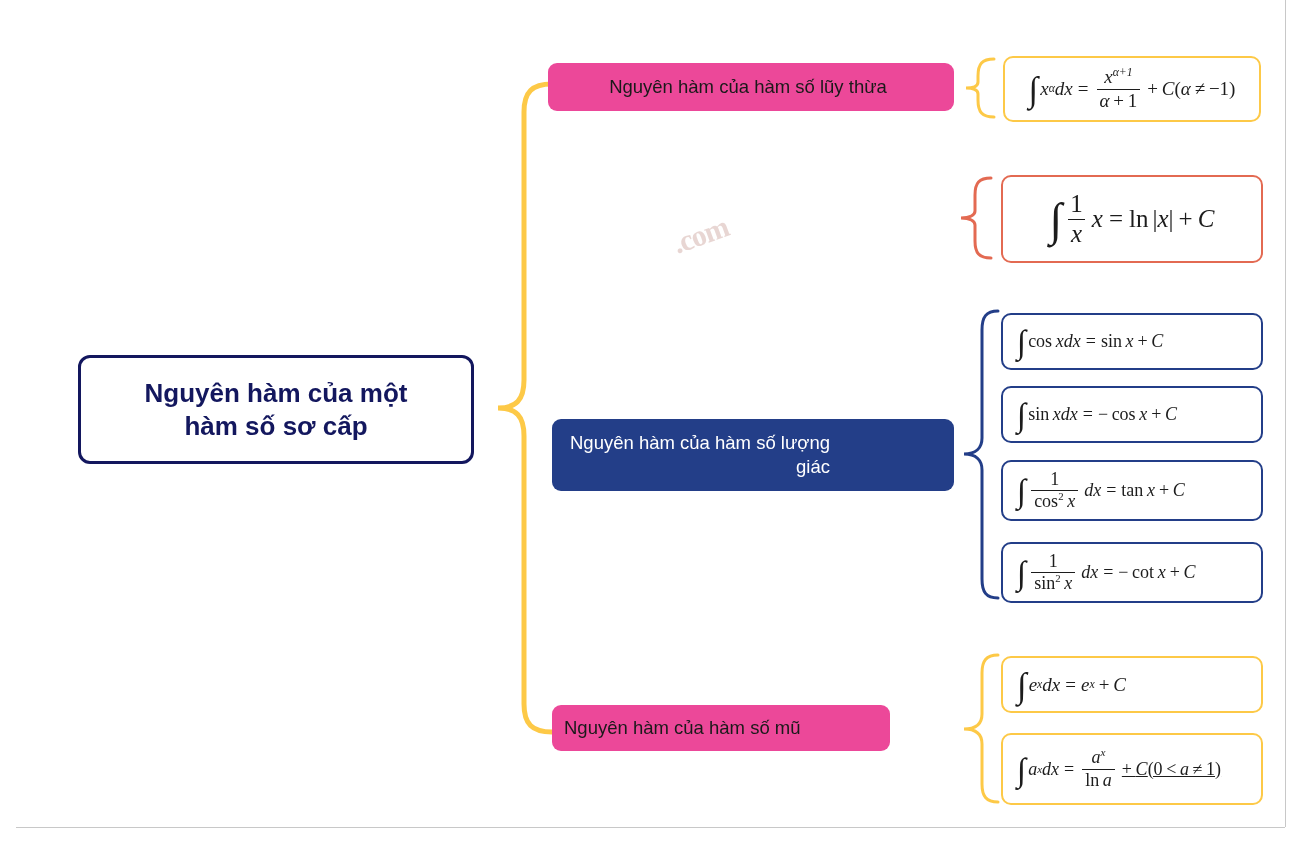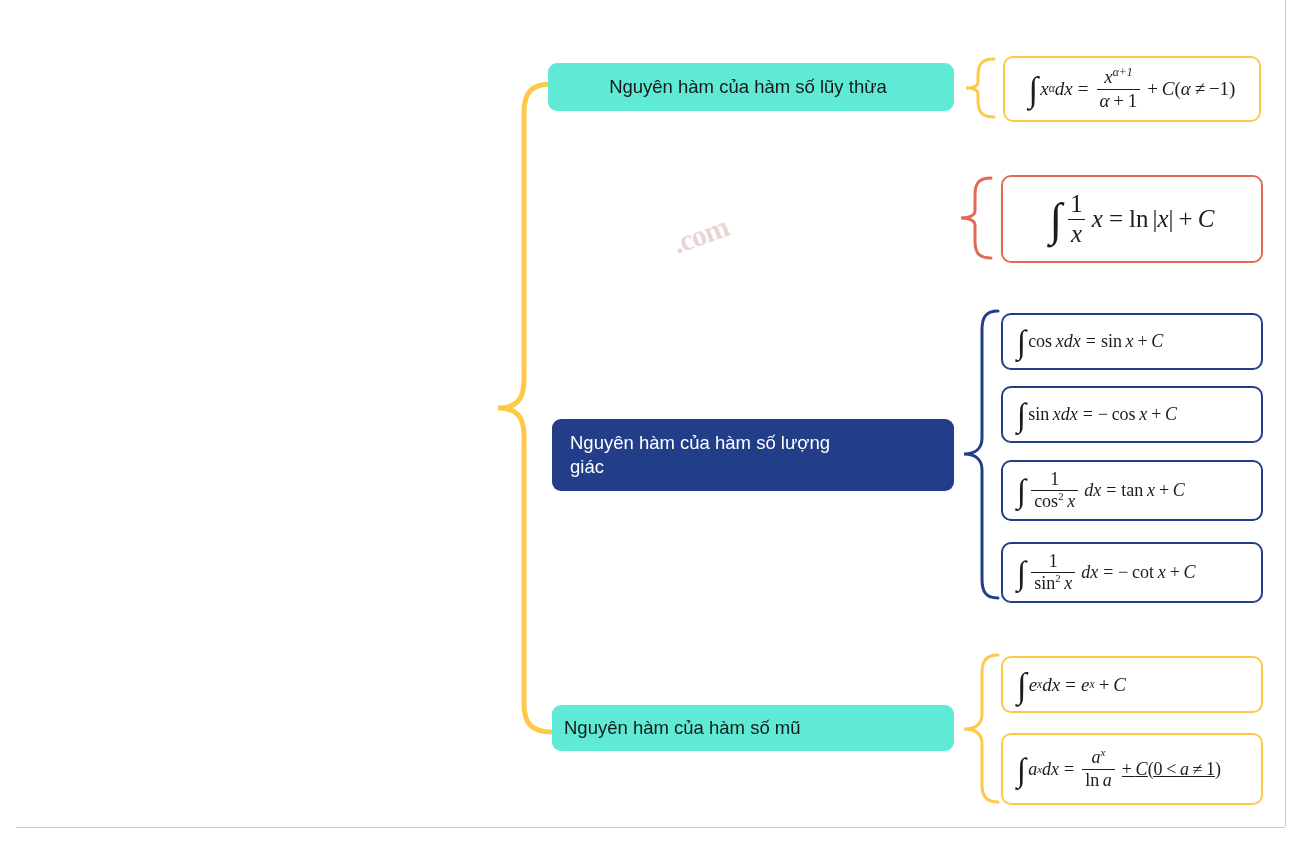--- a/index.html
+++ b/index.html
@@ -82,25 +82,25 @@
     display: flex;
     align-items: center;
     box-sizing: border-box;
     padding: 0 18px;
   }
   .branch .label {
     font-size: 18.5px;
     line-height: 1.3;
     white-space: pre-line;
   }
-  .branch.yellow { background: #5eead4; padding-left: 12px; }
+  .branch.yellow { background: #ec4899; padding-left: 12px; }
   .branch.yellow .label { color: #1a1a1a; }
   .branch.red { background: #e36a52; }
   .branch.red .label { color: #ffffff; }
-  .branch.blue { background: #233e88; }
+  .branch.blue { background: #233e88; text-align: right; }
   .branch.blue .label { color: #ffffff; }
   .branch.center { justify-content: center; }
   .branch.center .label { text-align: center; }
   .branch.leftal { justify-content: flex-start; }
 
   
   .formula {
     position: absolute;
     border-radius: 10px;
     background: #ffffff;
@@ -153,20 +153,24 @@
 </head>
 <body>
 
 <div id="canvas">
 
   <div class="frame-line-v"></div>
   <div class="frame-line-h"></div>
 
   <div class="watermark">.com</div>
 
+  <div class="root-node">
+    <div class="label">Nguyên hàm của một
+hàm số sơ cấp</div>
+  </div>
 
   <svg class="brace" style="left:474px; top:80px; width:82px; height:656px;" viewBox="0 0 82 656">
     <path d="M 78 4 C 58 4, 50 12, 50 32 L 50 300 C 50 320, 42 328, 24 328 C 42 328, 50 336, 50 356 L 50 624 C 50 644, 58 652, 78 652" fill="none" stroke="#fdc947" stroke-width="5" stroke-linecap="round"></path>
   </svg>
 
   <div class="branch yellow center" style="left:548px; top:63px; width:406px; height:48px;">
     <div class="label">Nguyên hàm của hàm số lũy thừa</div>
   </div>
 
   <svg class="brace" style="left:960px; top:56px; width:40px; height:64px;" viewBox="0 0 40 64">
@@ -264,21 +268,21 @@
         <span class="den">sin<sup class="e2">2</sup> <span class="it">x</span></span>
       </span>
       <span class="it" style="margin-left:3px;">dx</span>
       <span style="margin:0 5px;">=</span>
       <span>− cot </span>
         <span class="it">x</span>
       <span style="margin-left:4px;">+ <span class="it">C</span></span>
     </span>
   </div>
 
-  <div class="branch yellow leftal" style="left:552px; top:705px; width:402px; height:46px;">
+  <div class="branch yellow leftal" style="left:552px; top:705px; width:338px; height:46px;">
     <div class="label">Nguyên hàm của hàm số mũ</div>
   </div>
 
   <svg class="brace" style="left:958px; top:652px; width:46px; height:156px;" viewBox="0 0 46 156">
     <path d="M 40 3 C 28 3, 24 9, 24 21 L 24 62 C 24 72, 18 77, 6 77 C 18 77, 24 82, 24 92 L 24 132 C 24 144, 28 150, 40 150" fill="none" stroke="#fdc947" stroke-width="3" stroke-linecap="round"></path>
   </svg>
 
   <div class="formula yellow" style="left:1001px; top:656px; width:262px; height:57px;">
     <span class="math" style="font-size:19px;">
       <span class="intg">∫</span>

